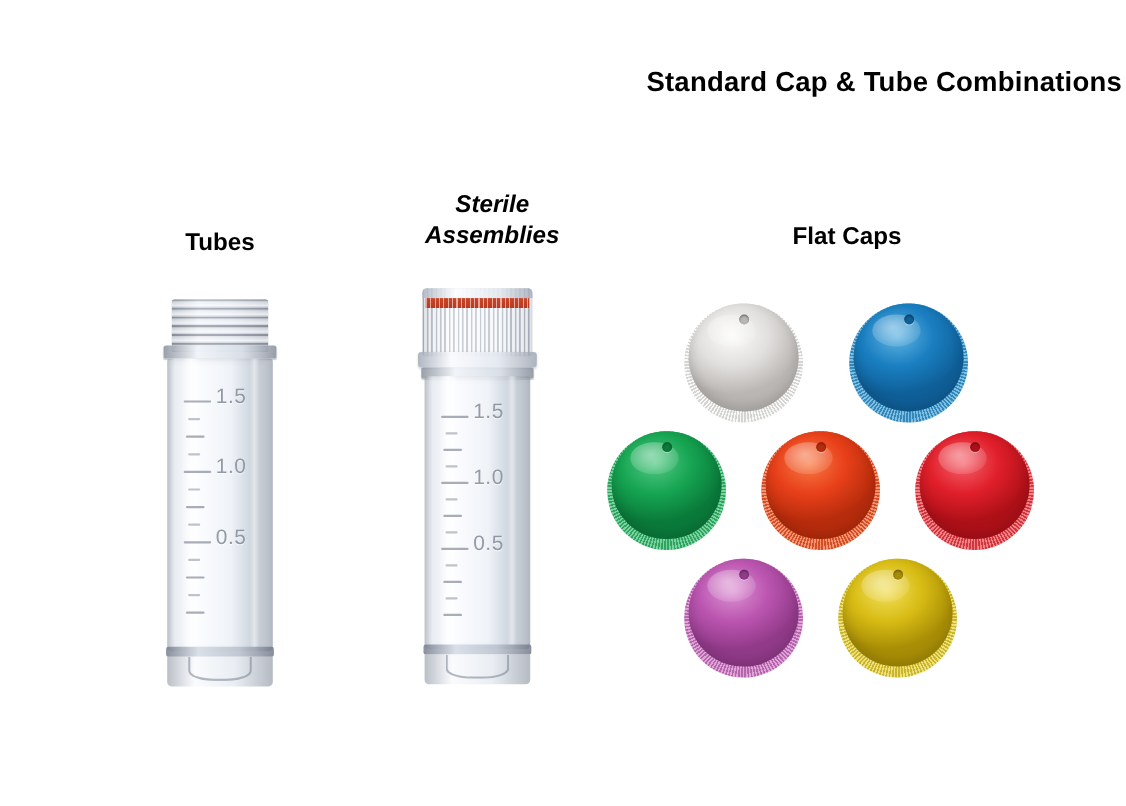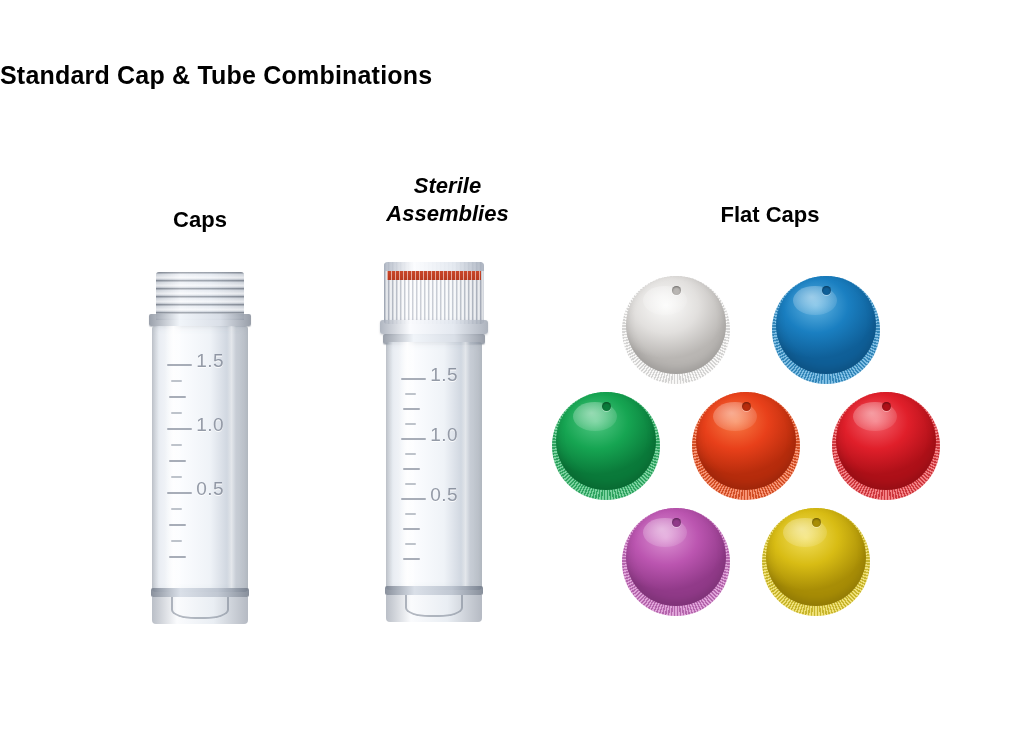--- a/index.html
+++ b/index.html
@@ -14,21 +14,21 @@
     overflow: hidden;
     font-family: "Liberation Sans", sans-serif;
     color: #000000;
   }
 
   
   #main-title {
     position: absolute;
     left: 0; top: 61px;
     width: 1020px;
-    text-align: left;
+    text-align: right;
     font-size: 25px;
     font-weight: bold;
     letter-spacing: 0.2px;
   }
   .section-label {
     position: absolute;
     text-align: center;
     font-size: 22px;
     font-weight: bold;
     line-height: 1.25;
@@ -268,21 +268,21 @@
     border-radius: 50%;
     background: var(--cap-lo);
     box-shadow: inset 0 1px 2px rgba(0,0,0,0.42), 0 1px 0 rgba(255,255,255,0.35);
   }
 </style>
 </head>
 <body>
 
 <div id="main-title">Standard Cap &amp; Tube Combinations</div>
 
-<div class="section-label" id="label-tubes">Caps</div>
+<div class="section-label" id="label-tubes">Tubes</div>
 <div class="section-label" id="label-sterile">Sterile
 Assemblies</div>
 <div class="section-label" id="label-flatcaps">Flat Caps</div>
 
 <div class="tube-unit" id="tube-plain" style="left:152px; top:272px; width:96px; height:352px;">
 
   <div class="tube-neck" style="top:0px; height:48px;"></div>
   <div class="tube-flange" style="top:42px; height:12px;"></div>
 
   <div class="tube-body" style="top:54px; height:266px;">

